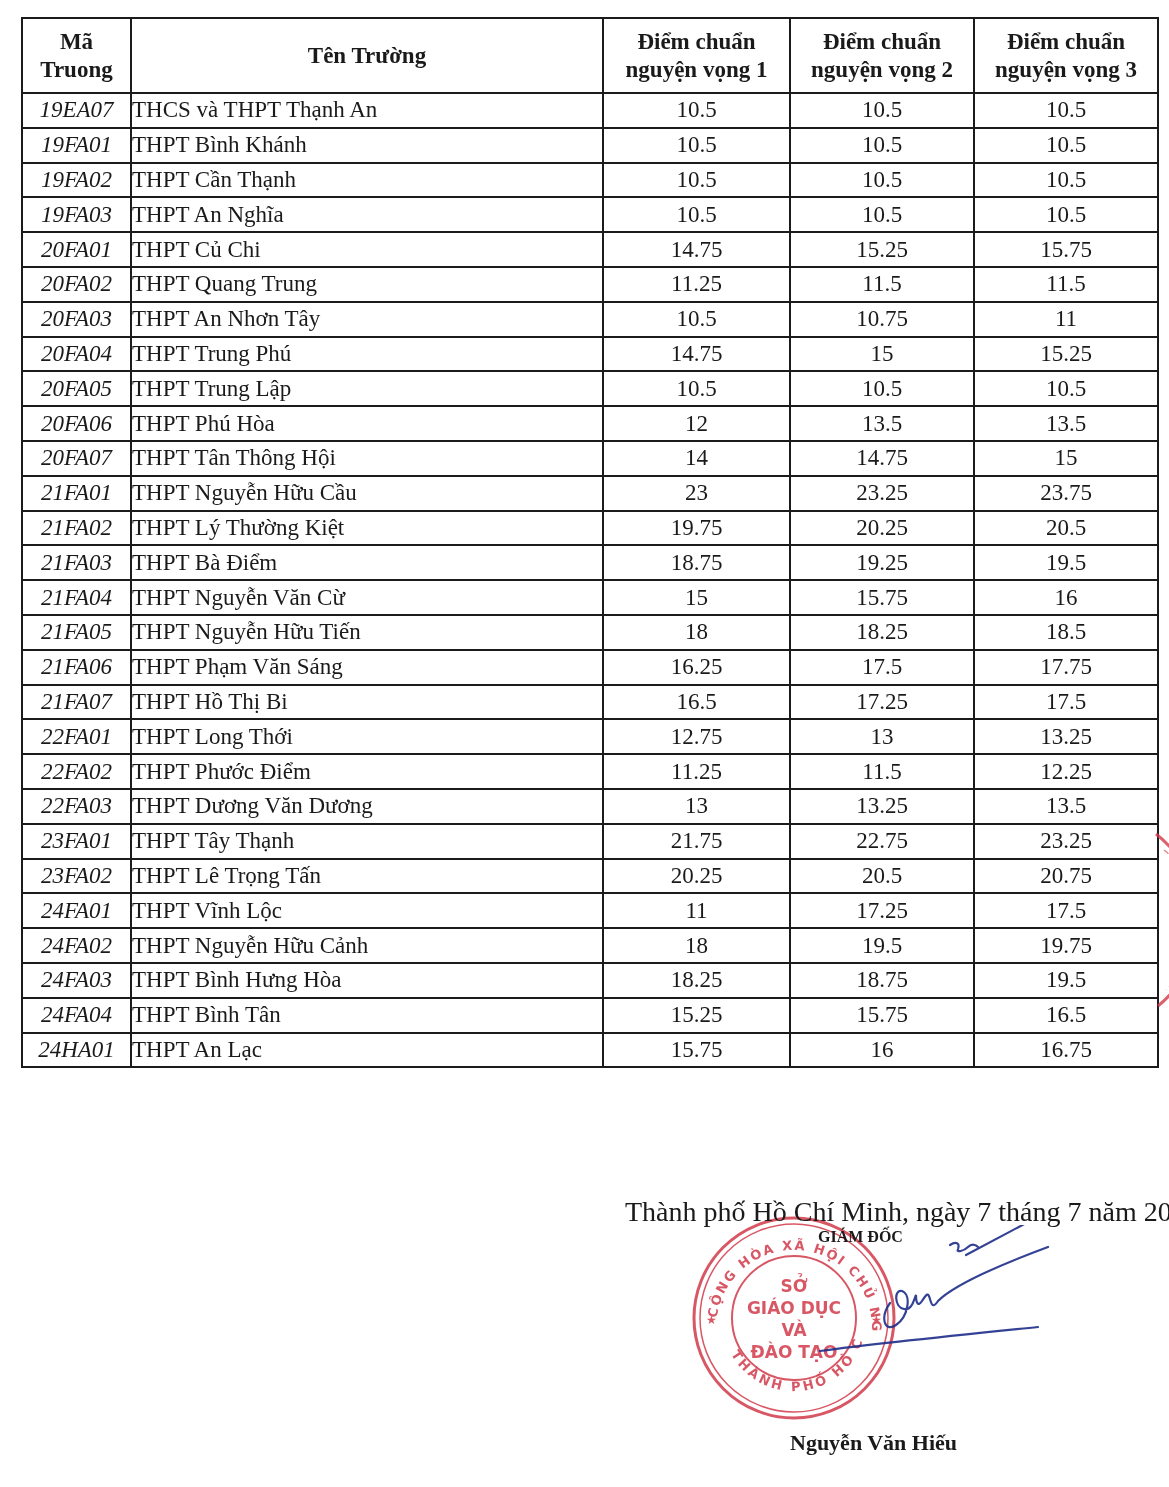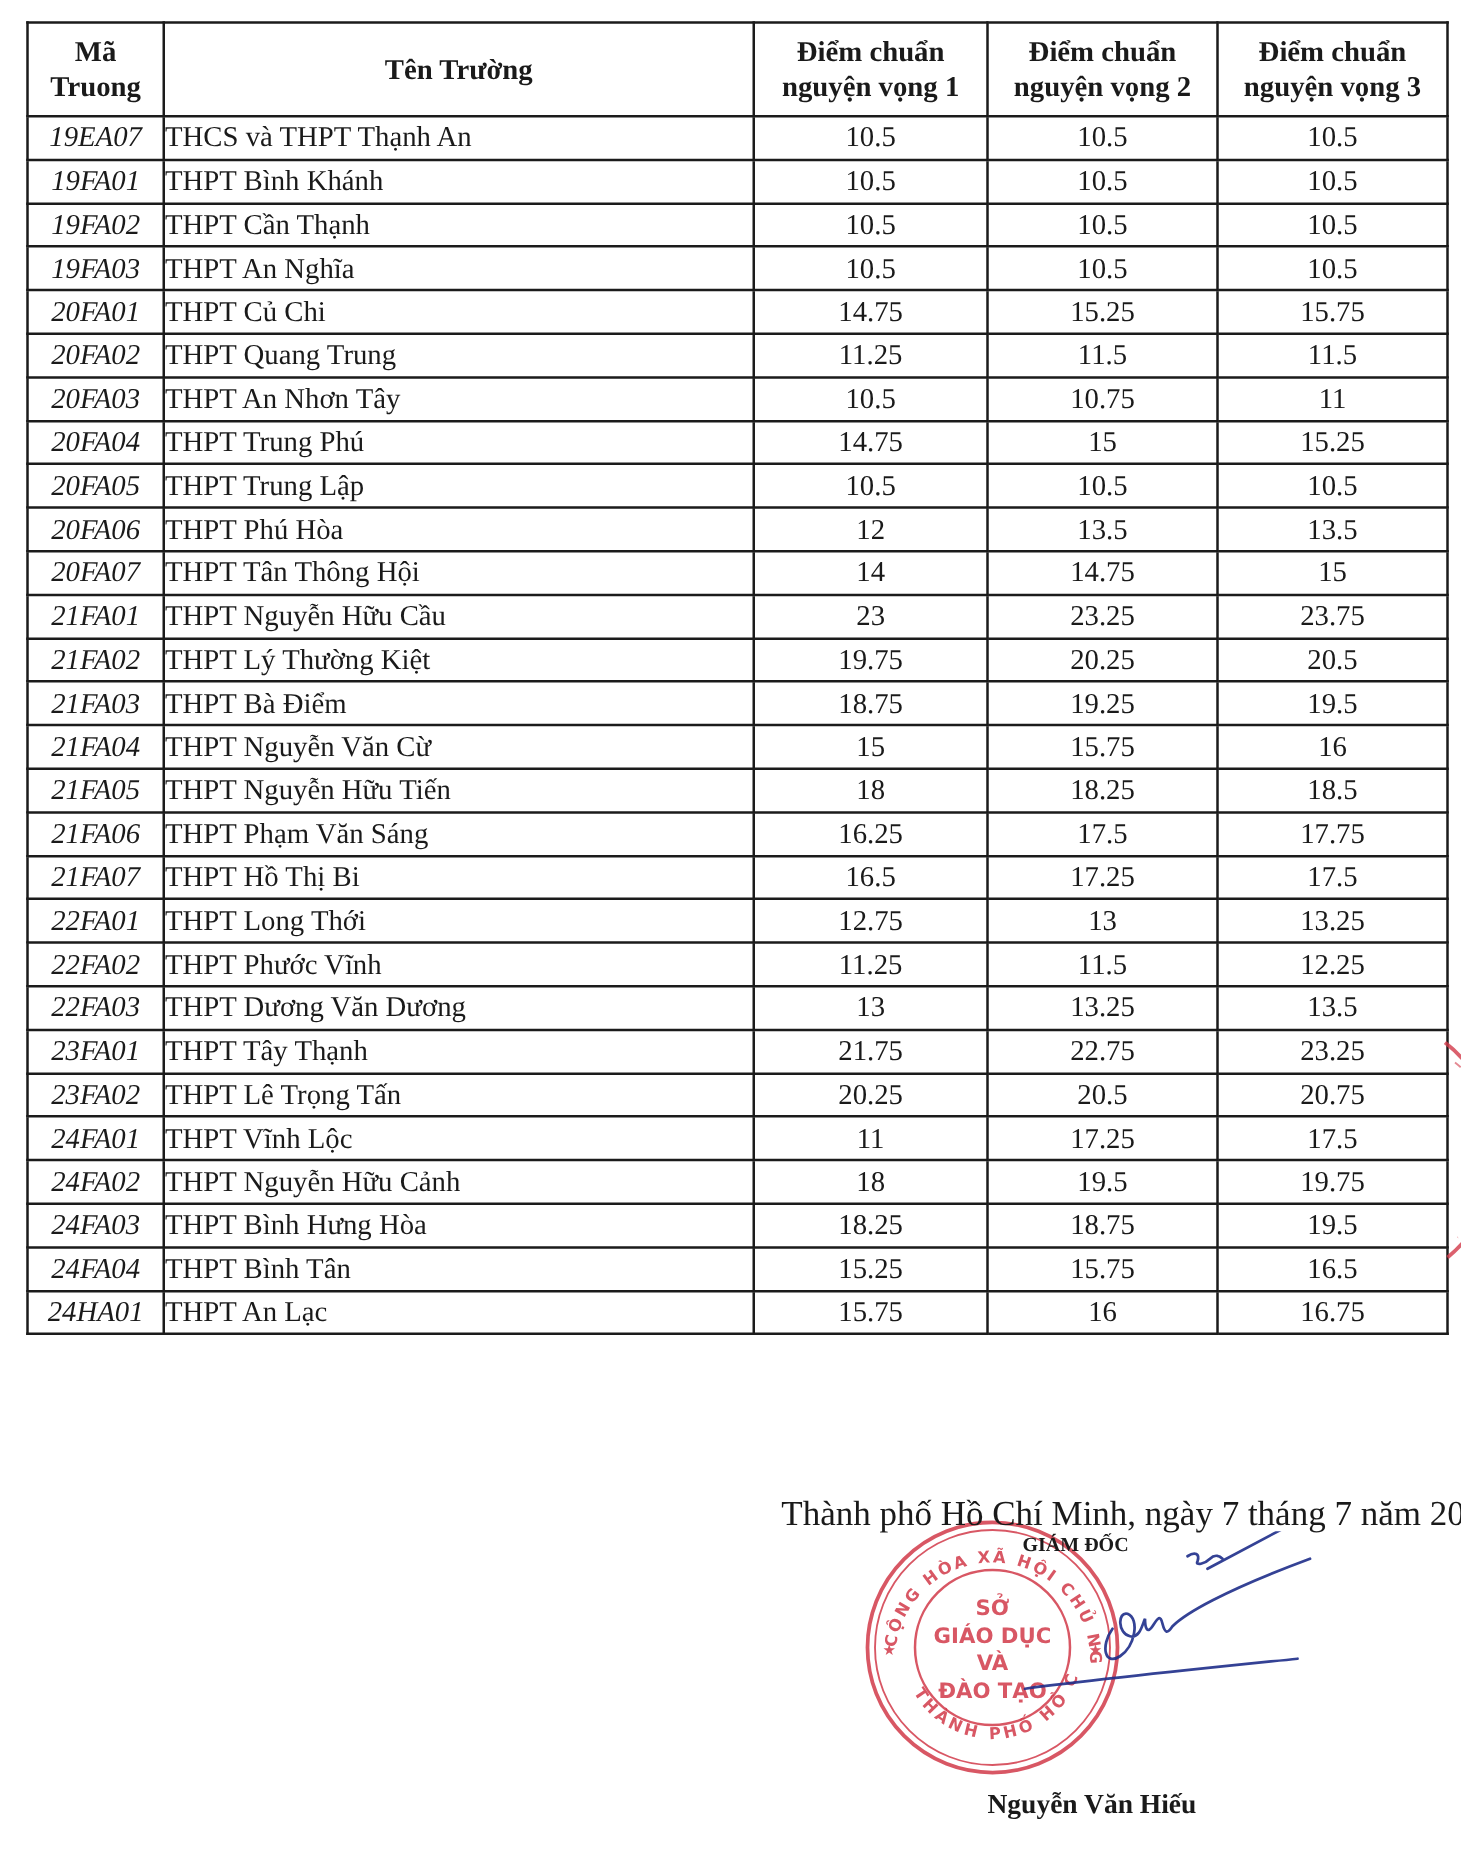--- a/index.html
+++ b/index.html
@@ -215,21 +215,21 @@
       </tr>
       <tr>
         <td class="code">22FA01</td>
         <td class="name">THPT Long Thới</td>
         <td class="num">12.75</td>
         <td class="num">13</td>
         <td class="num">13.25</td>
       </tr>
       <tr>
         <td class="code">22FA02</td>
-        <td class="name">THPT Phước Vĩnh</td>
+        <td class="name">THPT Phước Điểm</td>
         <td class="num">11.25</td>
         <td class="num">11.5</td>
         <td class="num">12.25</td>
       </tr>
       <tr>
         <td class="code">22FA03</td>
         <td class="name">THPT Dương Văn Dương</td>
         <td class="num">13</td>
         <td class="num">13.25</td>
         <td class="num">13.5</td>

